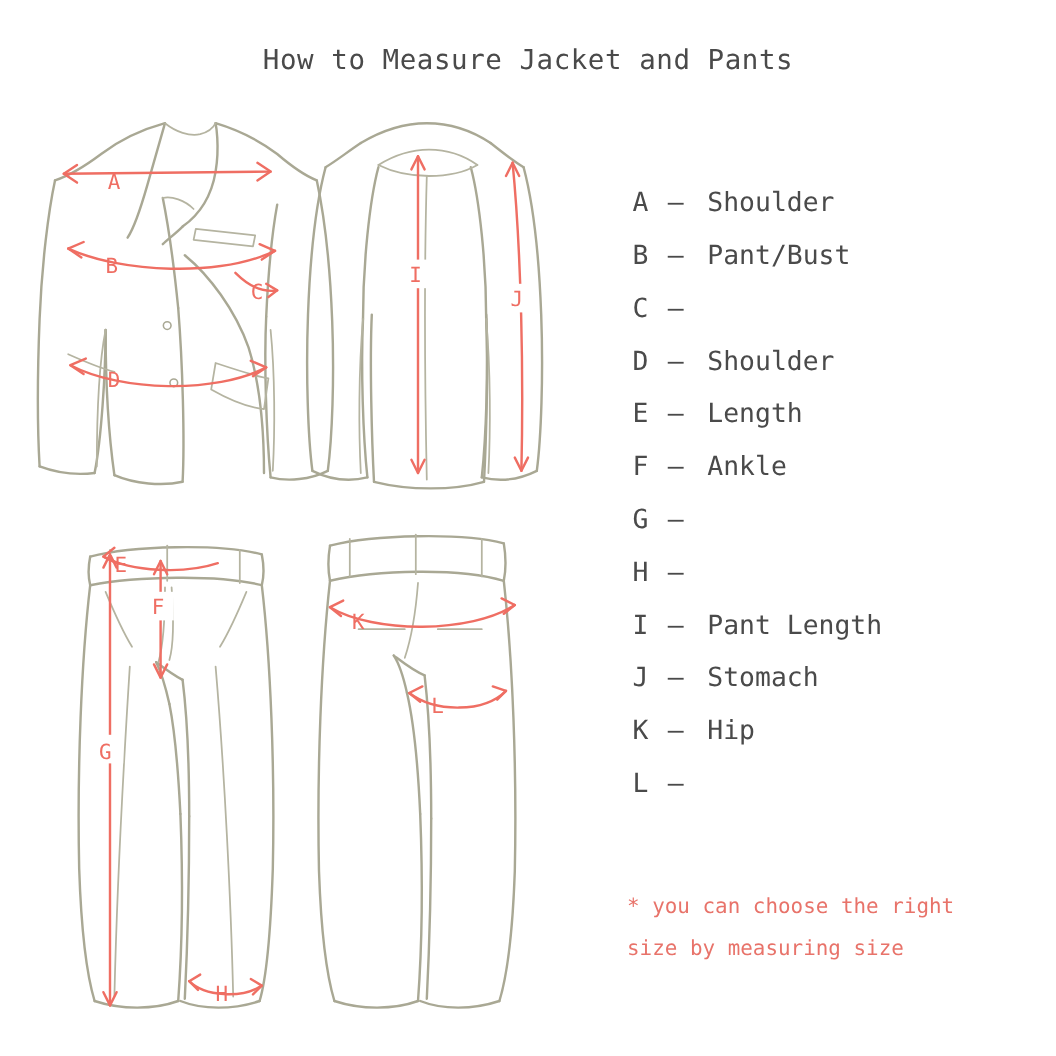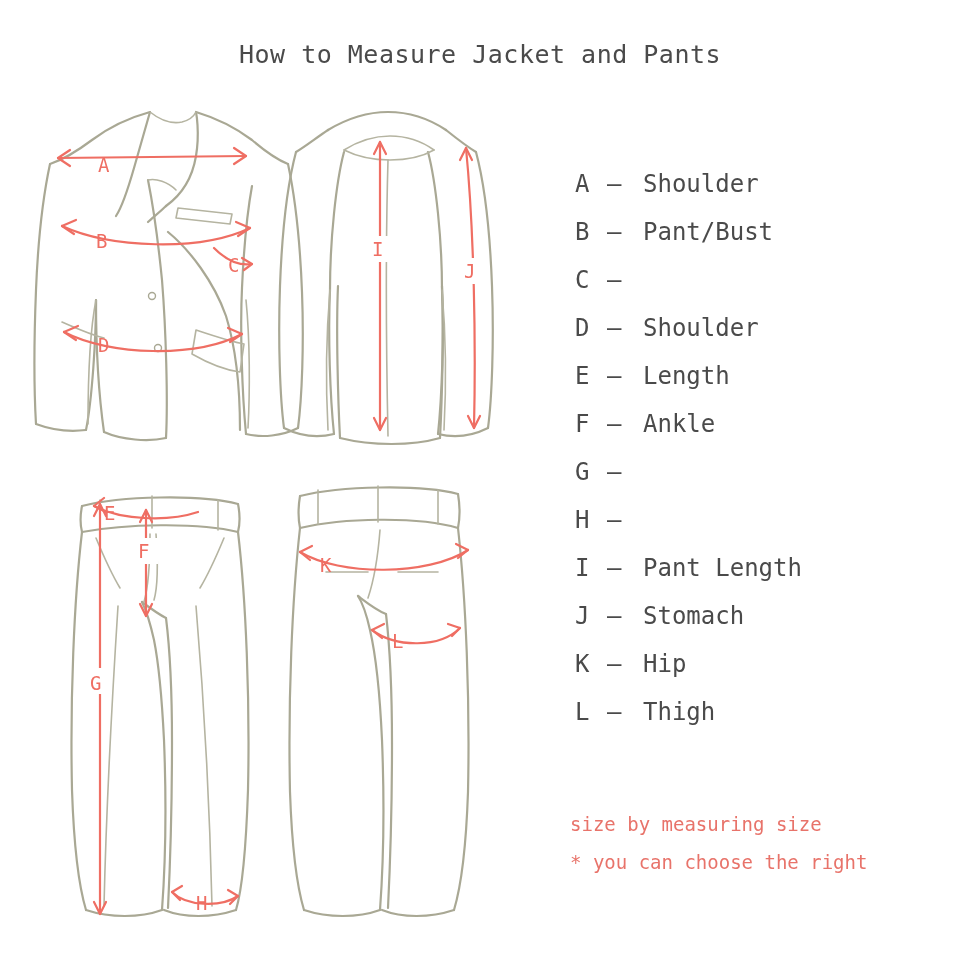--- a/index.html
+++ b/index.html
@@ -349,20 +349,19 @@
     <span class="legend-label">Stomach</span>
   </div>
   <div class="legend-row">
     <span class="legend-key">K</span>
     <span class="legend-dash">–</span>
     <span class="legend-label">Hip</span>
   </div>
   <div class="legend-row">
     <span class="legend-key">L</span>
     <span class="legend-dash">–</span>
-    <span class="legend-label">Thigh</span>
   </div>
 </div>
 
 <div class="note">
+  <span class="note-line">* you can choose the right</span>
   <span class="note-line">size by measuring size</span>
-  <span class="note-line">* you can choose the right</span>
 </div>
 
 </body></html>

